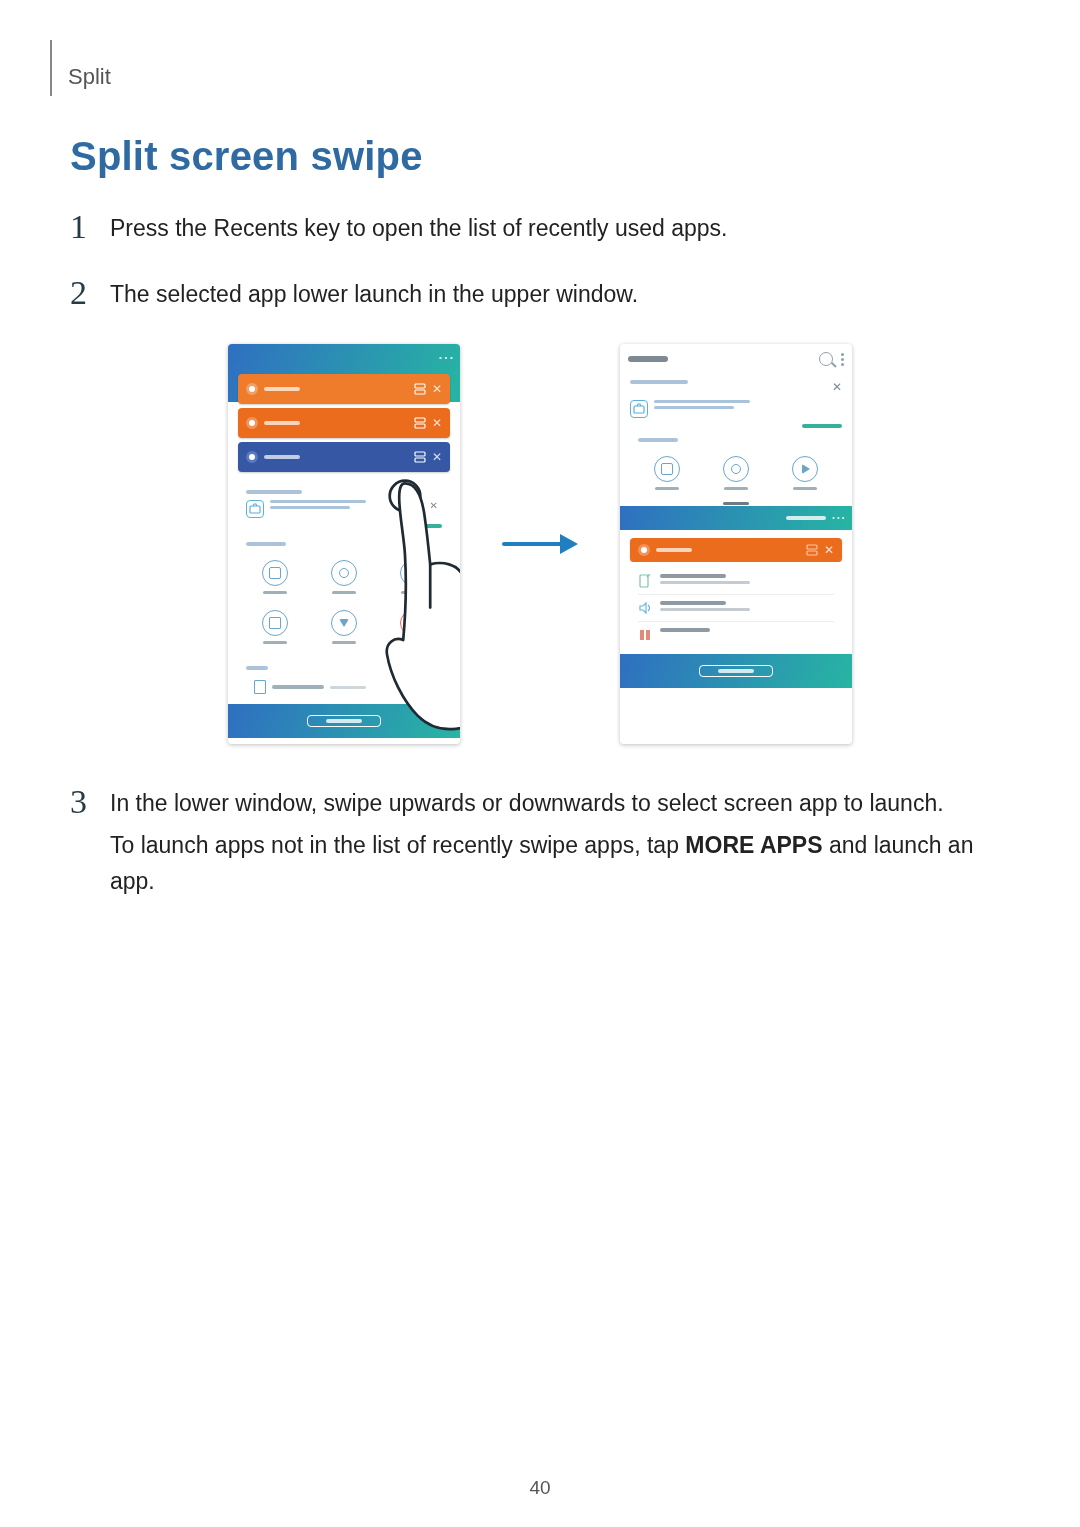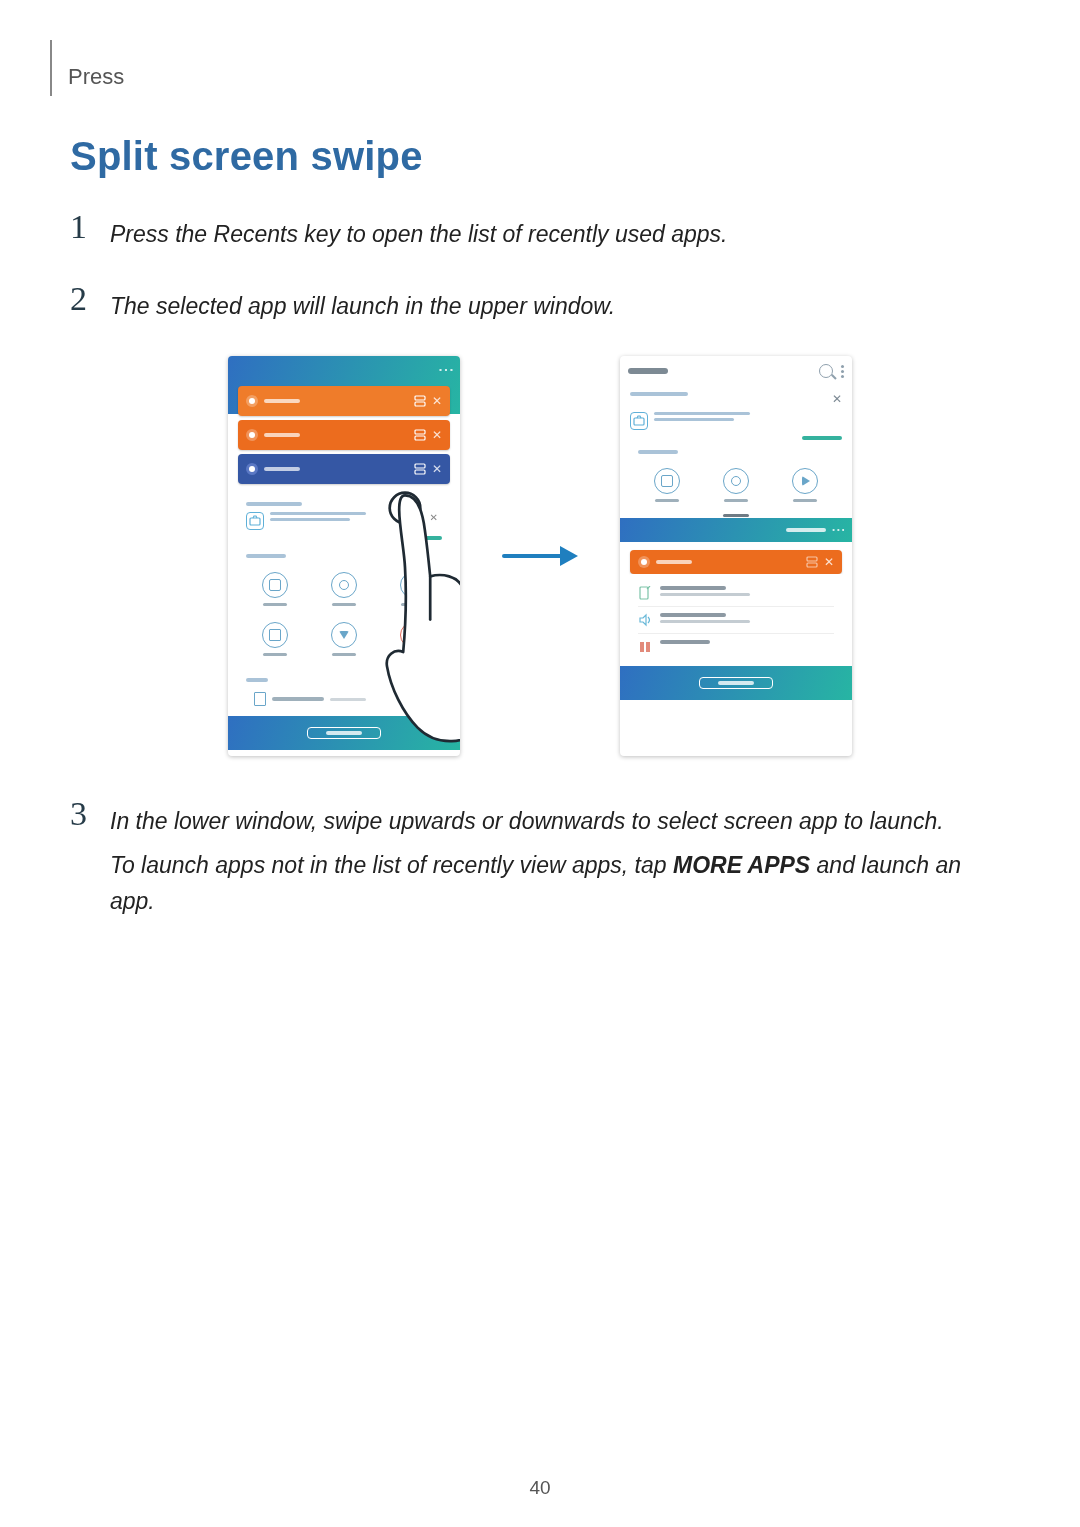--- a/index.html
+++ b/index.html
@@ -4,21 +4,21 @@
 <style>
   * { box-sizing: border-box; margin: 0; padding: 0; }
   html, body { width: 1080px; height: 1527px; background: #ffffff; font-family: Arial, Helvetica, sans-serif; color: #222; }
   .page { position: relative; width: 1080px; height: 1527px; padding: 40px 70px 30px 70px; }
   .header-bar { border-left: 2px solid #888; height: 56px; display: flex; align-items: flex-end; padding-left: 16px; padding-bottom: 6px; margin-left: -20px; margin-bottom: 38px;}
   .header-bar span { font-size: 22px; color: #555; }
   .section-title { color: #2f6aa3; font-size: 40px; font-weight: 700; margin-bottom: 30px; letter-spacing: 0.2px;}
   .step { display: flex; align-items: flex-start; margin-bottom: 22px; }
   .step-num { width: 40px; font-size: 34px; font-weight: 400; color: #263b48; line-height: 1; padding-top: 1px; font-family: "Times New Roman", serif; }
   .step-body { flex: 1; font-size: 23px; line-height: 1.55; color: #222; }
-  .step-body p { margin: 8px 0 6px 0; font-style: italic; }
+  .step-body p { margin: 2px 0 6px 0; }
   .inline-icon { display: inline-block; vertical-align: -2px; }
   .inline-icon svg { display:block; }
   .figure-row { display:flex; align-items:center; justify-content:center; gap: 40px; margin: 26px 0 40px 0; }
   .phone { width: 232px; height: 400px; background:#fff; border-radius: 4px; box-shadow: 0 1px 4px rgba(0,0,0,.25); overflow:hidden; position:relative; font-size:10px;}
   .gradient-top { height: 58px; background: linear-gradient(110deg,#2f6fc1 0%, #27b5a3 100%); display:flex; justify-content:flex-end; align-items:flex-start; padding:6px;}
   .ellipsis { color:#fff; font-size:16px; line-height:1; letter-spacing:2px; writing-mode: vertical-rl; }
   .card-stack { position:relative; margin:-28px 10px 0 10px; }
   .rec-card { height:30px; border-radius:4px; margin-bottom:4px; display:flex; align-items:center; padding:0 8px; box-shadow:0 1px 2px rgba(0,0,0,.2);}
   .rec-card.orange1 { background:#ef7c2a; }
   .rec-card.orange2 { background:#ec6c1e; }
@@ -86,36 +86,36 @@
   .arrow-box{display:flex;align-items:center;justify-content:center;width:80px;}
   .page-number{position:absolute;bottom:28px;left:0;right:0;text-align:center;font-size:19px;color:#555;}
   .closex{position:absolute;right:12px;top:50px;color:#888;}
 </style>
 </head>
 <body>
 
 <div class="page">
 
   <div class="header-bar">
-    <span>Press</span>
+    <span>Split</span>
   </div>
 
   <h2 class="section-title">Split screen swipe</h2>
 
   <div class="step">
     <div class="step-num">1</div>
     <div class="step-body">
       <p>Press the Recents key to open the list of recently used apps.</p>
     </div>
   </div>
 
   <div class="step">
     <div class="step-num">2</div>
     <div class="step-body">
-      <p>The selected app will launch in the upper window.</p>
+      <p>The selected app lower launch in the upper window.</p>
     </div>
   </div>
 
   <div class="figure-row">
 
     <div class="phone">
       <div class="gradient-top">
         <span class="ellipsis">⋮</span>
       </div>
       <div class="card-stack">
@@ -379,19 +379,19 @@
           </div>
       </div>
     </div>
   </div>
 
   <div class="step">
     <div class="step-num">3</div>
     <div class="step-body">
       <p>In the lower window, swipe upwards or downwards to select screen app to launch.</p>
       <p>
-        <span>To launch apps not in the list of recently view apps, tap </span><strong>MORE APPS</strong><span> and launch an app.</span>
+        <span>To launch apps not in the list of recently swipe apps, tap </span><strong>MORE APPS</strong><span> and launch an app.</span>
       </p>
     </div>
   </div>
 
   <div class="page-number">40</div>
 </div>
 
 </body></html>

